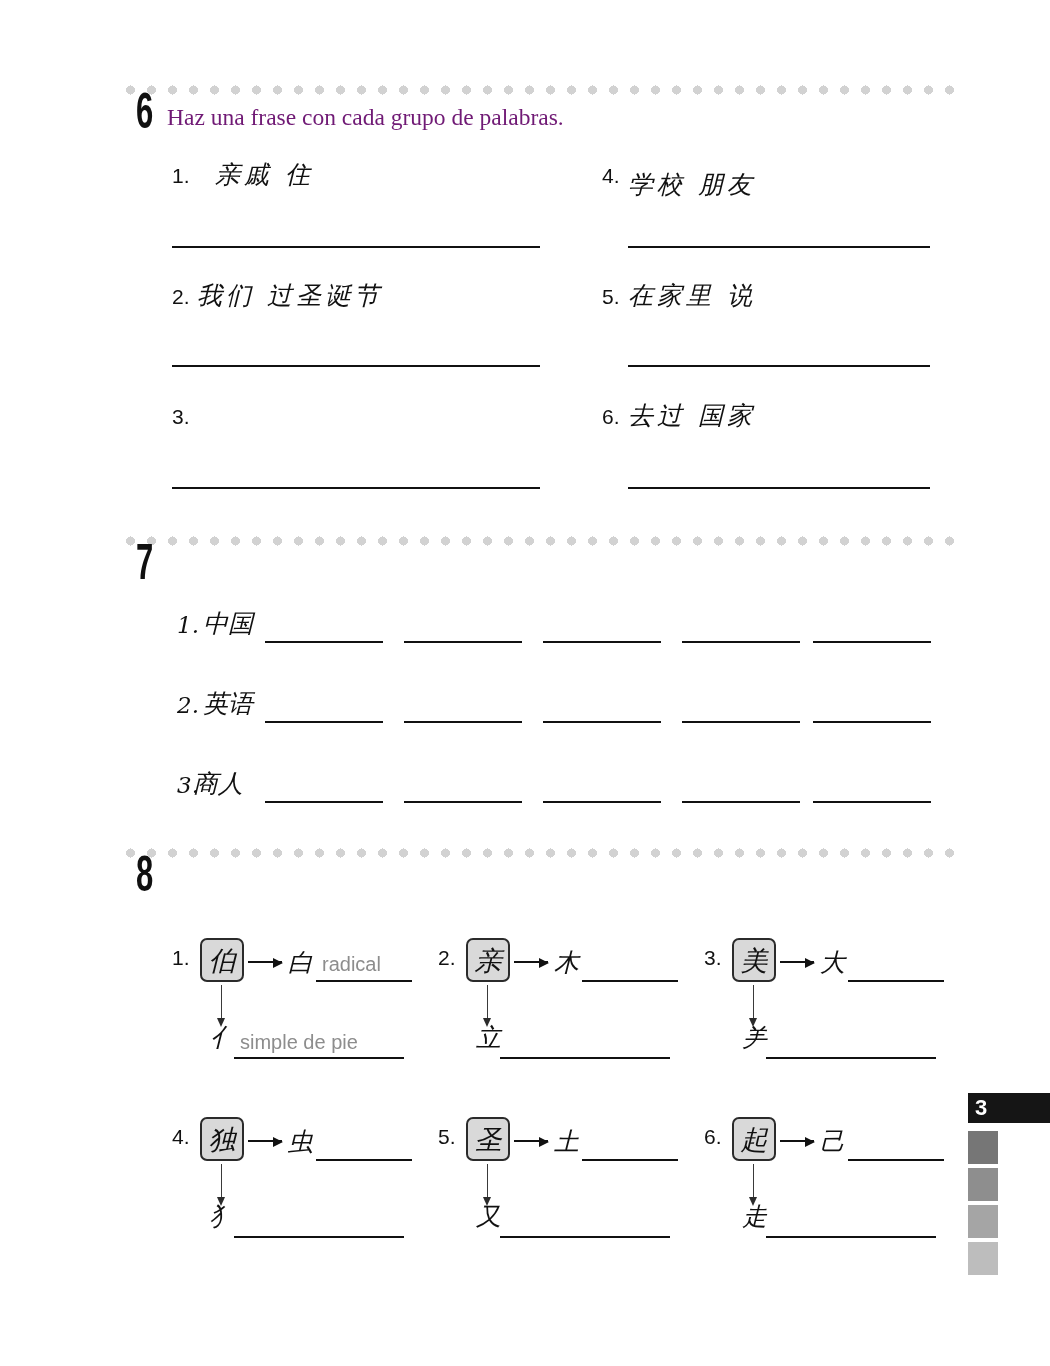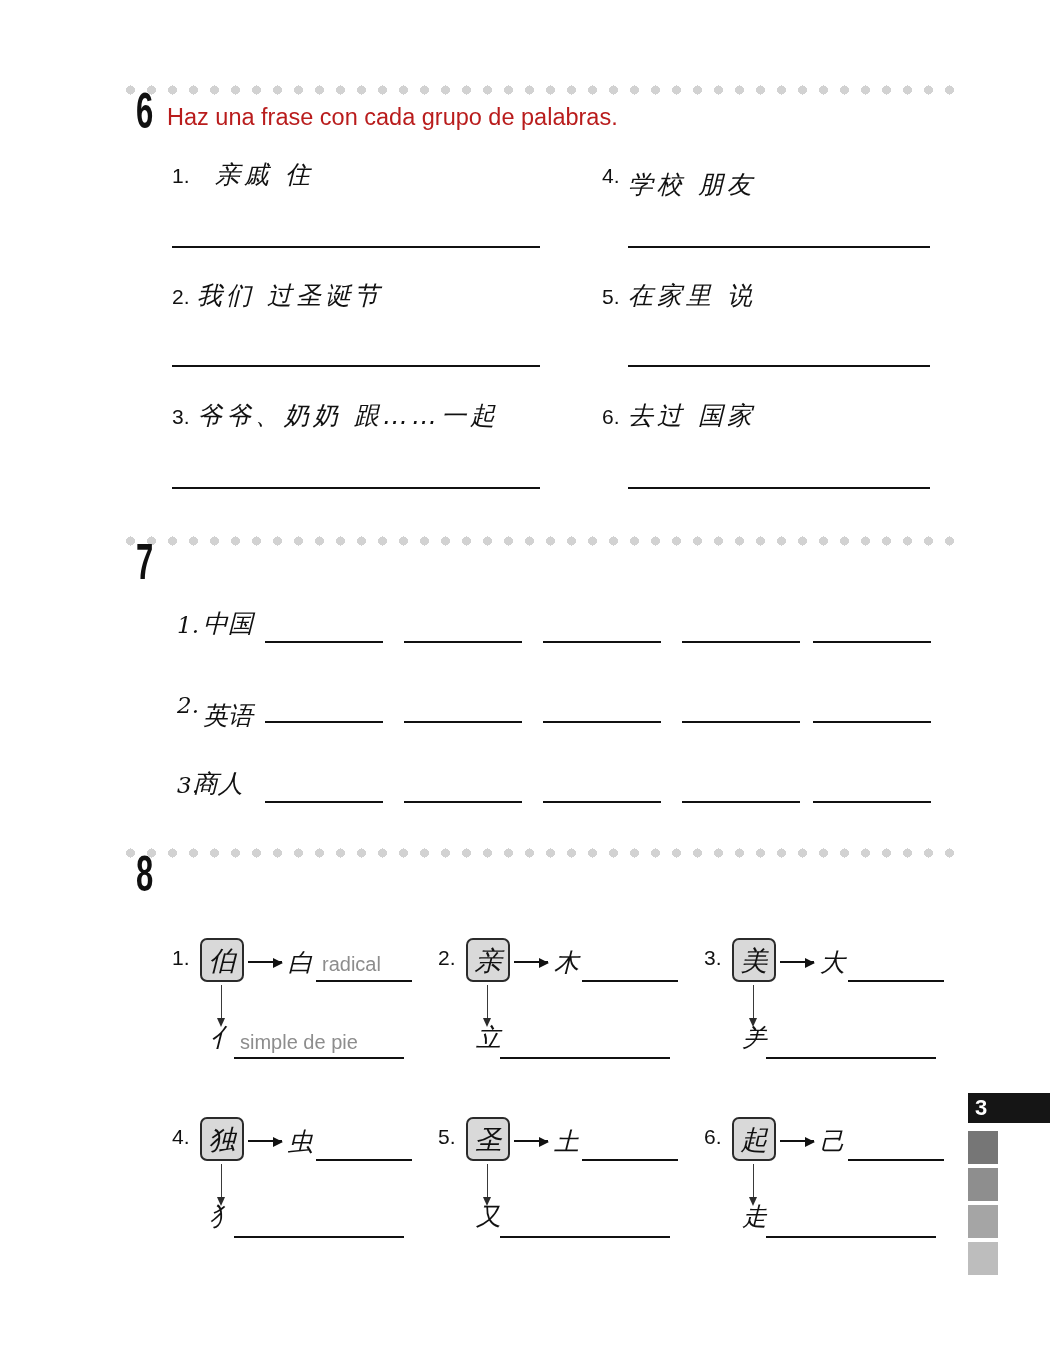--- a/index.html
+++ b/index.html
@@ -37,24 +37,24 @@
     font-size: 50px;
     line-height: 50px;
     letter-spacing: -2px;
     transform: scaleX(0.62);
     transform-origin: left top;
     color: #101010;
   }
 
   .ex-title {
     position: absolute;
-    font-family: Liberation Sans, sans-serif;
+    font-family: Liberation Serif, serif;
     font-size: 23.5px;
     line-height: 26px;
-    color: #b91c1c;
+    color: #701a75;
     white-space: nowrap;
   }
 
   .item-label {
     position: absolute;
     font-family: "Liberation Sans", sans-serif;
     font-size: 21px;
     line-height: 24px;
     color: #111;
     white-space: nowrap;
@@ -211,21 +211,20 @@
 
   <div class="item-label" style="left:172px; top:164px;">1.</div>
   <div class="item-cn" style="left:215px; top:161px;">亲戚 住</div>
   <div class="rule" style="left:172px; top:246px; width:368px;"></div>
 
   <div class="item-label" style="left:172px; top:285px;">2.</div>
   <div class="item-cn" style="left:197px; top:282px;">我们 过圣诞节</div>
   <div class="rule" style="left:172px; top:365px; width:368px;"></div>
 
   <div class="item-label" style="left:172px; top:405px;">3.</div>
-  <div class="item-cn" style="left:197px; top:402px;">爷爷、奶奶 跟……一起</div>
   <div class="rule" style="left:172px; top:487px; width:368px;"></div>
 
   <div class="item-label" style="left:602px; top:164px;">4.</div>
   <div class="item-cn" style="left:628px; top:171px;">学校 朋友</div>
   <div class="rule" style="left:628px; top:246px; width:302px;"></div>
 
   <div class="item-label" style="left:602px; top:285px;">5.</div>
   <div class="item-cn" style="left:628px; top:282px;">在家里 说</div>
   <div class="rule" style="left:628px; top:365px; width:302px;"></div>
 
@@ -240,21 +239,21 @@
 
   <div class="ex7-label" style="left:177px; top:612px;">1.</div>
   <div class="ex7-word" style="left:203px; top:611px;">中国</div>
   <div class="rule-thin" style="left:265px; top:641px; width:118px;"></div>
   <div class="rule-thin" style="left:404px; top:641px; width:118px;"></div>
   <div class="rule-thin" style="left:543px; top:641px; width:118px;"></div>
   <div class="rule-thin" style="left:682px; top:641px; width:118px;"></div>
   <div class="rule-thin" style="left:813px; top:641px; width:118px;"></div>
 
   <div class="ex7-label" style="left:177px; top:692px;">2.</div>
-  <div class="ex7-word" style="left:203px; top:691px;margin-top:12px;">英语</div>
+  <div class="ex7-word" style="left:203px; top:691px;">英语</div>
   <div class="rule-thin" style="left:265px; top:721px; width:118px;"></div>
   <div class="rule-thin" style="left:404px; top:721px; width:118px;"></div>
   <div class="rule-thin" style="left:543px; top:721px; width:118px;"></div>
   <div class="rule-thin" style="left:682px; top:721px; width:118px;"></div>
   <div class="rule-thin" style="left:813px; top:721px; width:118px;"></div>
 
   <div class="ex7-label" style="left:177px; top:772px;">3.</div>
   <div class="ex7-word" style="left:193px; top:771px;font-family:Liberation Serif, serif;">商人</div>
   <div class="rule-thin" style="left:265px; top:801px; width:118px;"></div>
   <div class="rule-thin" style="left:404px; top:801px; width:118px;"></div>

